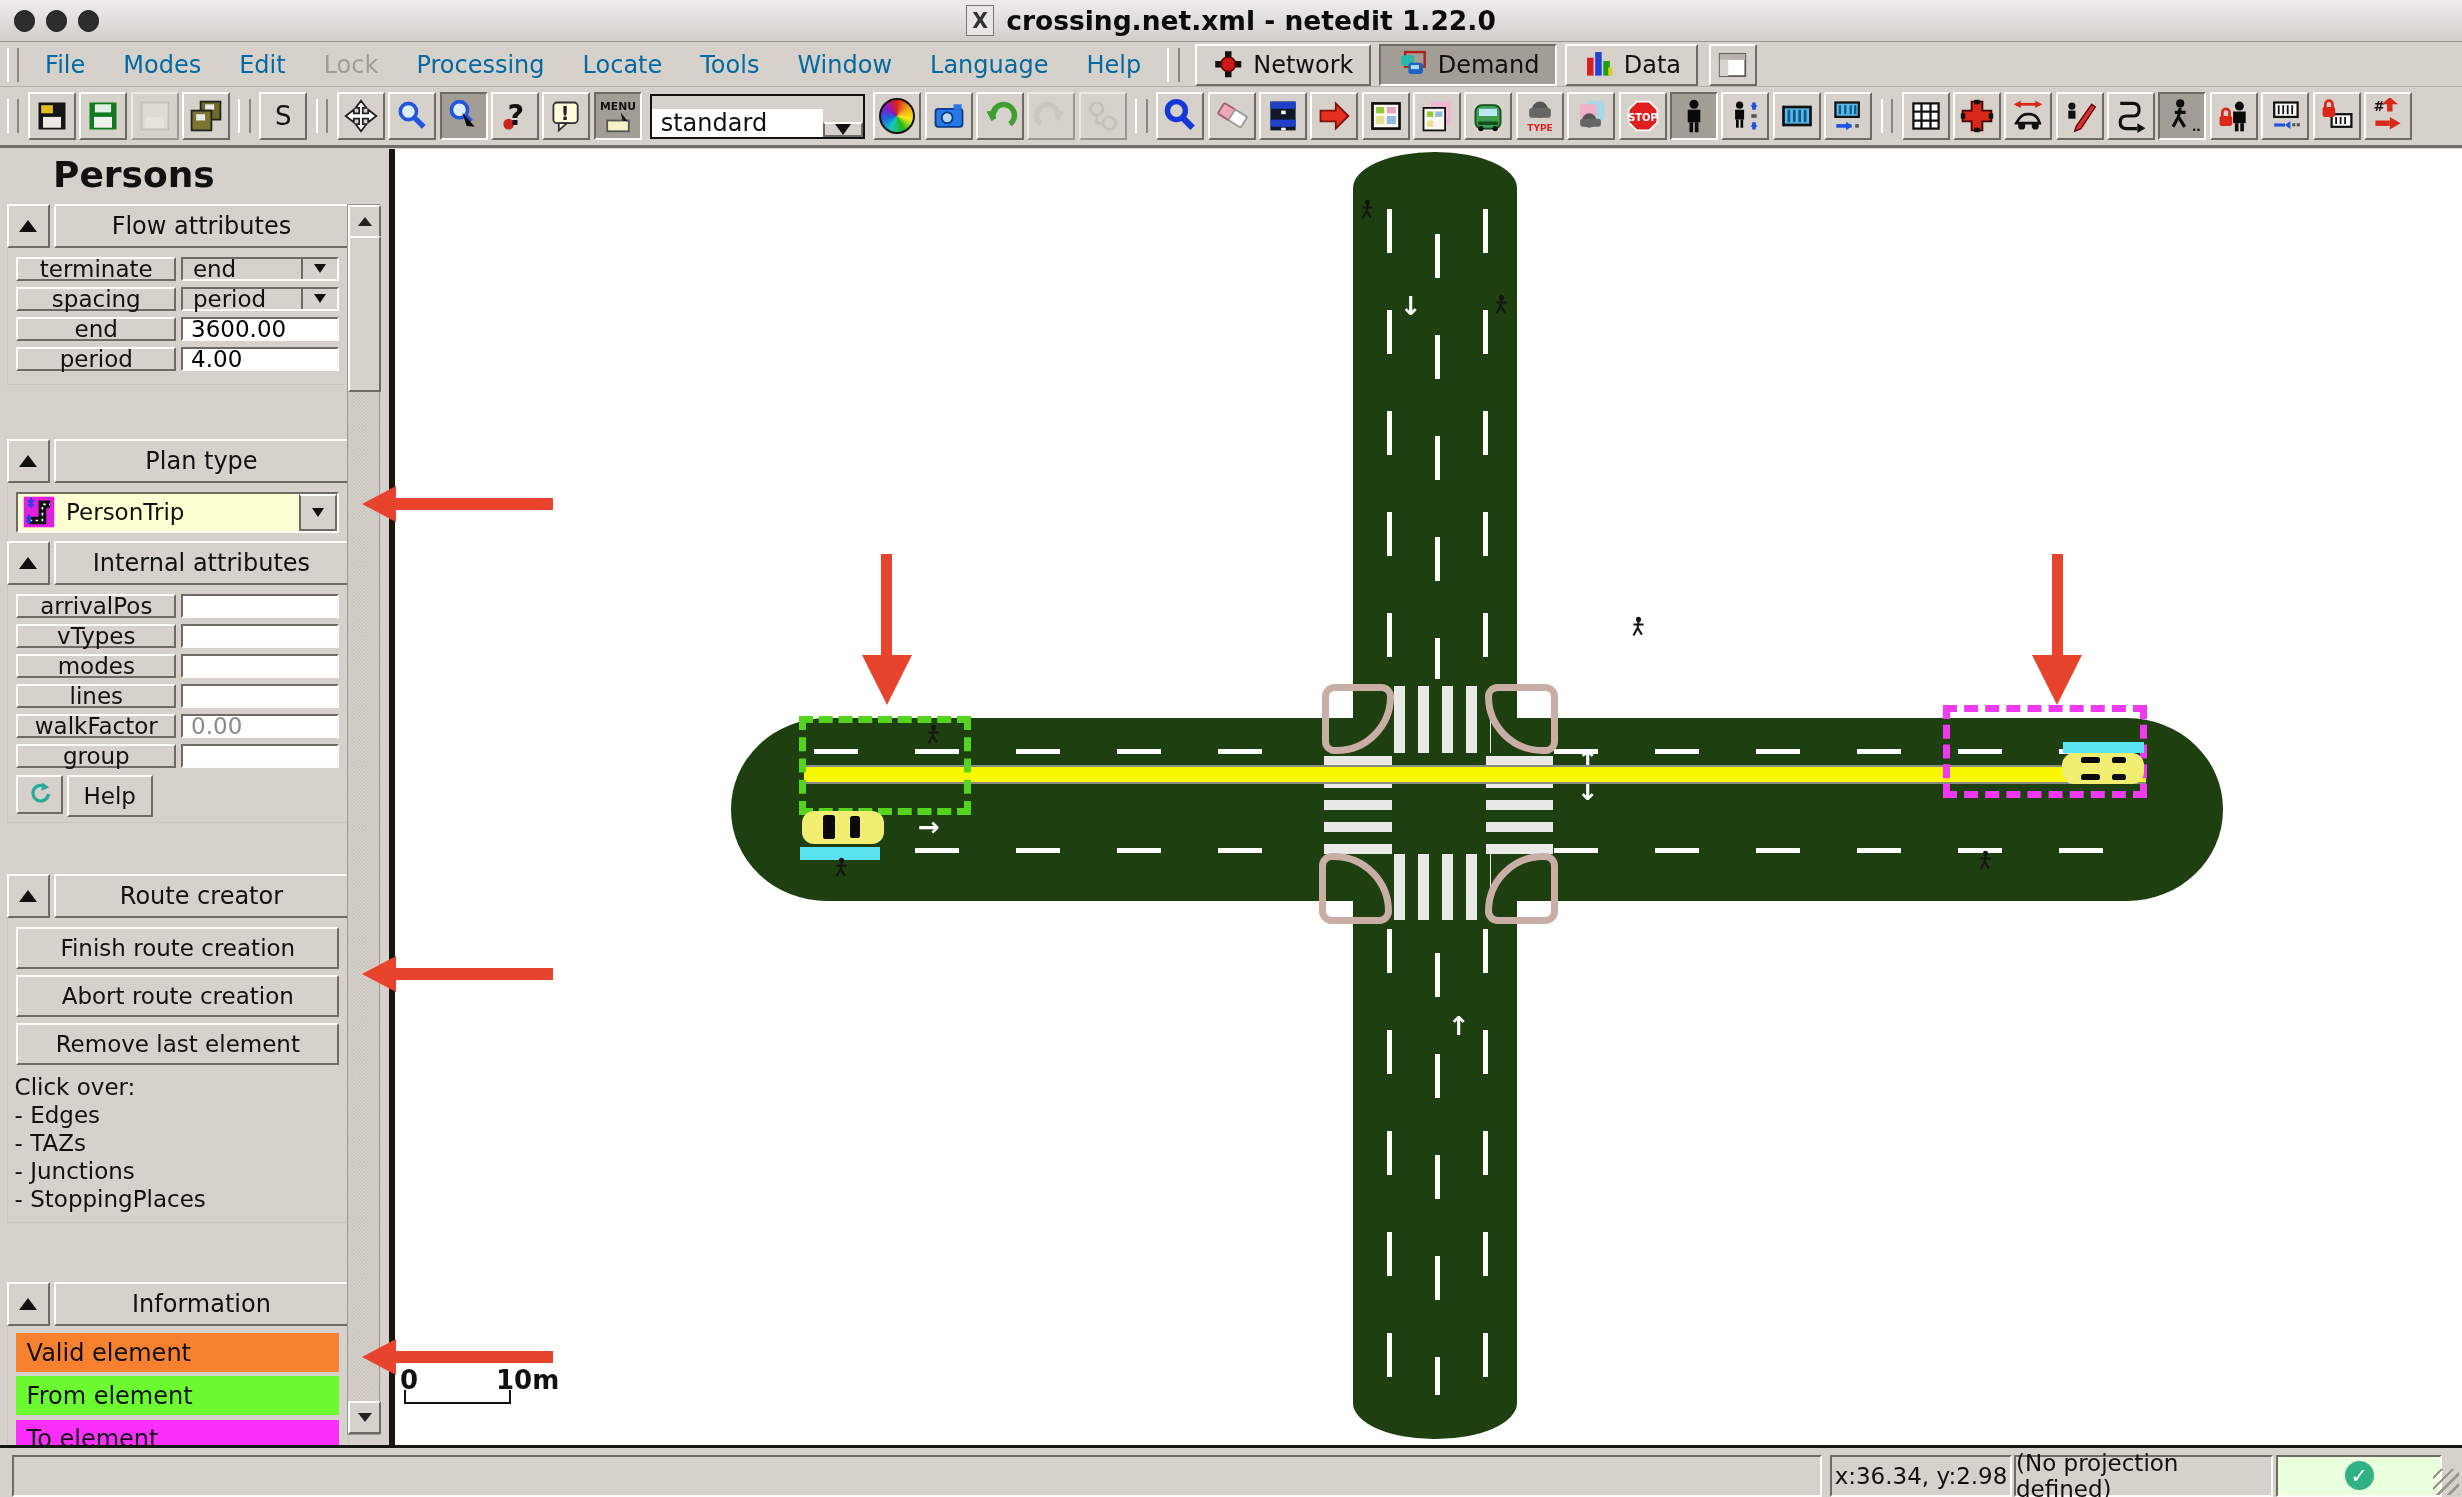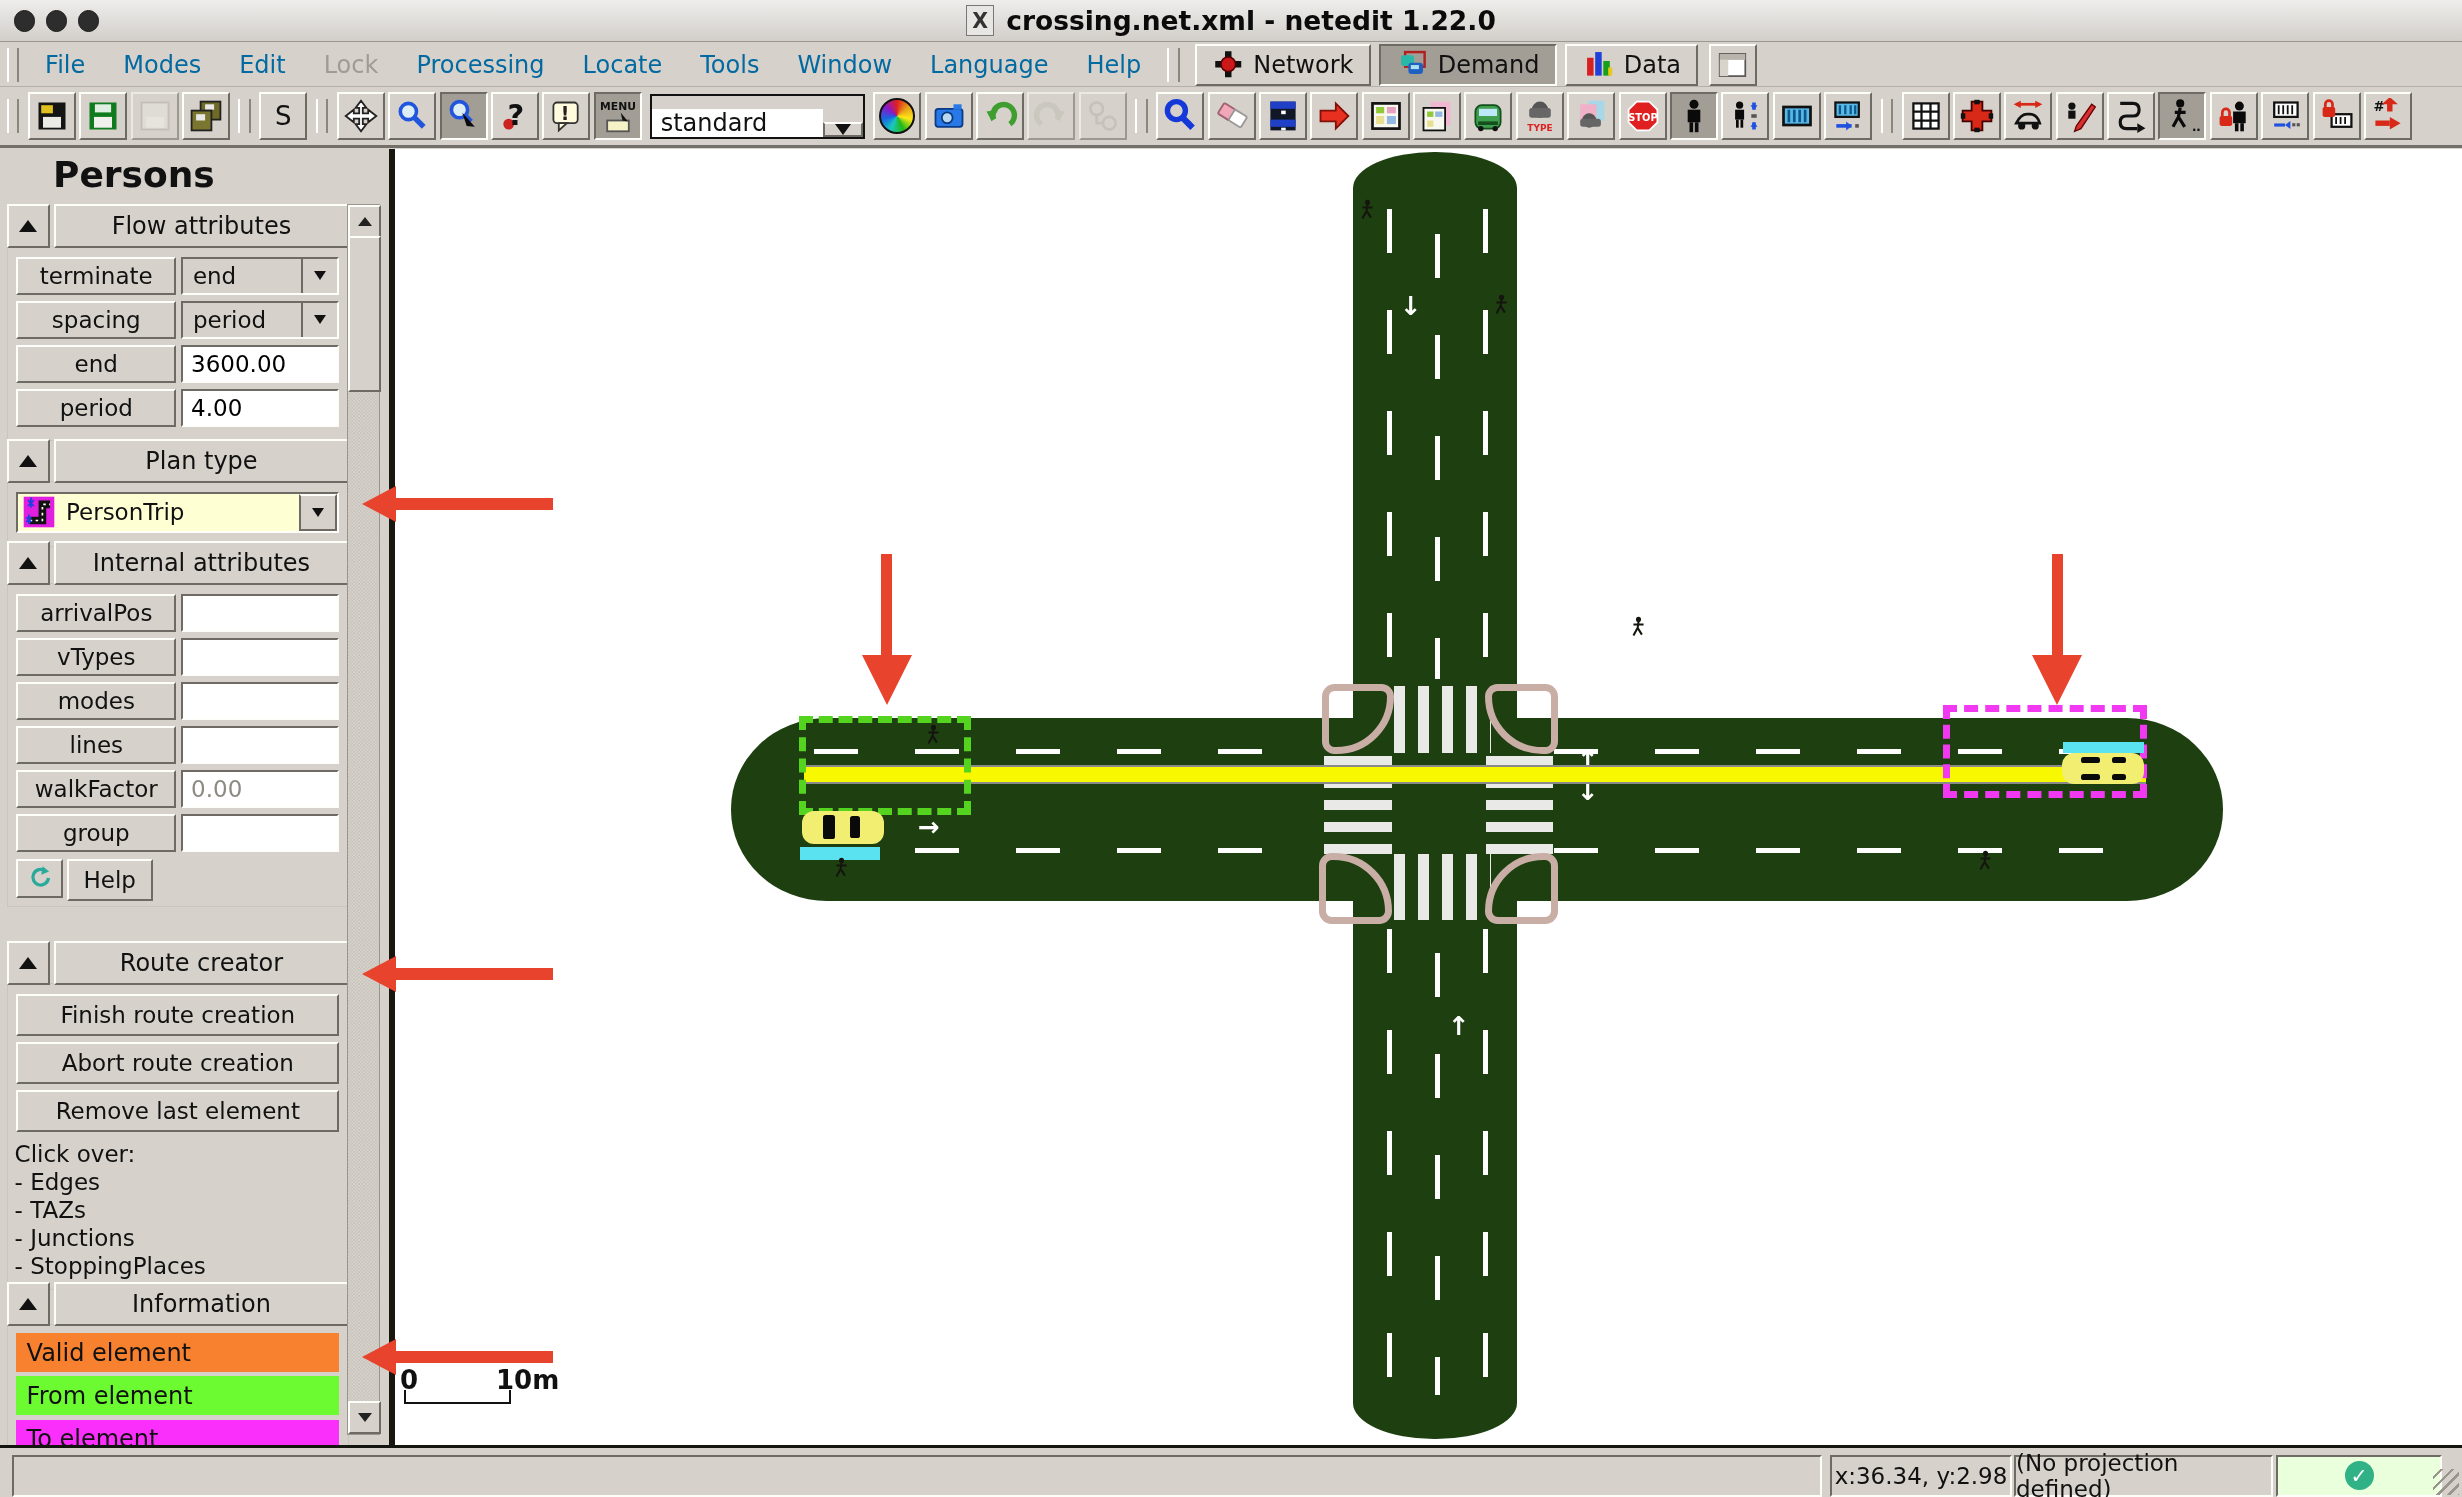--- a/index.html
+++ b/index.html
@@ -52,21 +52,21 @@
   .canvas{position:absolute;left:395px;top:0;width:2067px;height:1296px;background:#fff;}
 
   
   .panel-title{position:absolute;left:53px;top:5.1px;font-size:36px;font-weight:bold;}
   .gb{position:absolute;left:6.8px;width:342px;}
   .gb-head{display:flex;gap:4.3px;height:44px;}
   .col-btn{width:39px;display:flex;align-items:center;justify-content:center;}
   .col-tri{width:0;height:0;border-left:9.4px solid transparent;border-right:9.4px solid transparent;border-bottom:12px solid #111;}
   .gb-title{flex:1;display:flex;align-items:center;justify-content:center;font-size:24px;}
   .gb-body{border:1.7px groove #cac6bf;padding:3.4px 1.7px 6.8px 1.7px;margin-top:-1.7px;}
-  .arow{display:flex;gap:4.3px;height:38px;margin:6px 6.8px;}
+  .arow{display:flex;gap:4.3px;height:24px;margin:6px 6.8px;}
   .albl{width:156px;display:flex;align-items:center;justify-content:center;font-size:23px;flex:none;}
   .afield{flex:1;display:flex;align-items:center;padding-left:8.5px;font-size:23px;}
   input.afield{font-family:"DejaVu Sans",sans-serif;font-size:23px;outline:none;min-width:0;}
   .acombo{flex:1;display:flex;align-items:stretch;}
   .acombo .val{flex:1;display:flex;align-items:center;padding-left:10.3px;font-size:23px;}
   .acombo .arr{width:34px;display:flex;align-items:center;justify-content:center;border-left:2.6px solid #6e6b64;}
   .muted{color:#8d8a83;}
   .pbtn{display:flex;align-items:center;justify-content:center;height:38px;margin:6px 6.8px;font-size:23px;}
   .hint{font-size:23px;line-height:28px;margin:8.5px 5.1px 1.7px 5.1px;}
   .legend-bar{height:39px;margin:4.3px 6.8px;display:flex;align-items:center;padding-left:10.3px;font-size:24px;}
@@ -592,21 +592,21 @@
               <svg width="26" height="26" viewBox="0 0 40 40">
                   <path d="M28 9 A12 12 0 1 0 33 20" fill="none" stroke="#2aaa9a" stroke-width="5"></path>
                   <path d="M24 2 l10 8 -12 5 z" fill="#2aaa9a"></path>
                 </svg>
             </div>
             <div class="pbtn out" style="width:82px;margin:0;">Help</div>
           </div>
         </div>
       </div>
 
-      <div class="gb" style="top:792px;">
+      <div class="gb" style="top:725px;">
         <div class="gb-head">
           <div class="col-btn out">
               <div class="col-tri"></div>
             </div>
           <div class="gb-title out">Route creator</div>
         </div>
         <div class="gb-body">
           <div class="pbtn out">Finish route creation</div>
           <div class="pbtn out">Abort route creation</div>
           <div class="pbtn out">Remove last element</div>

